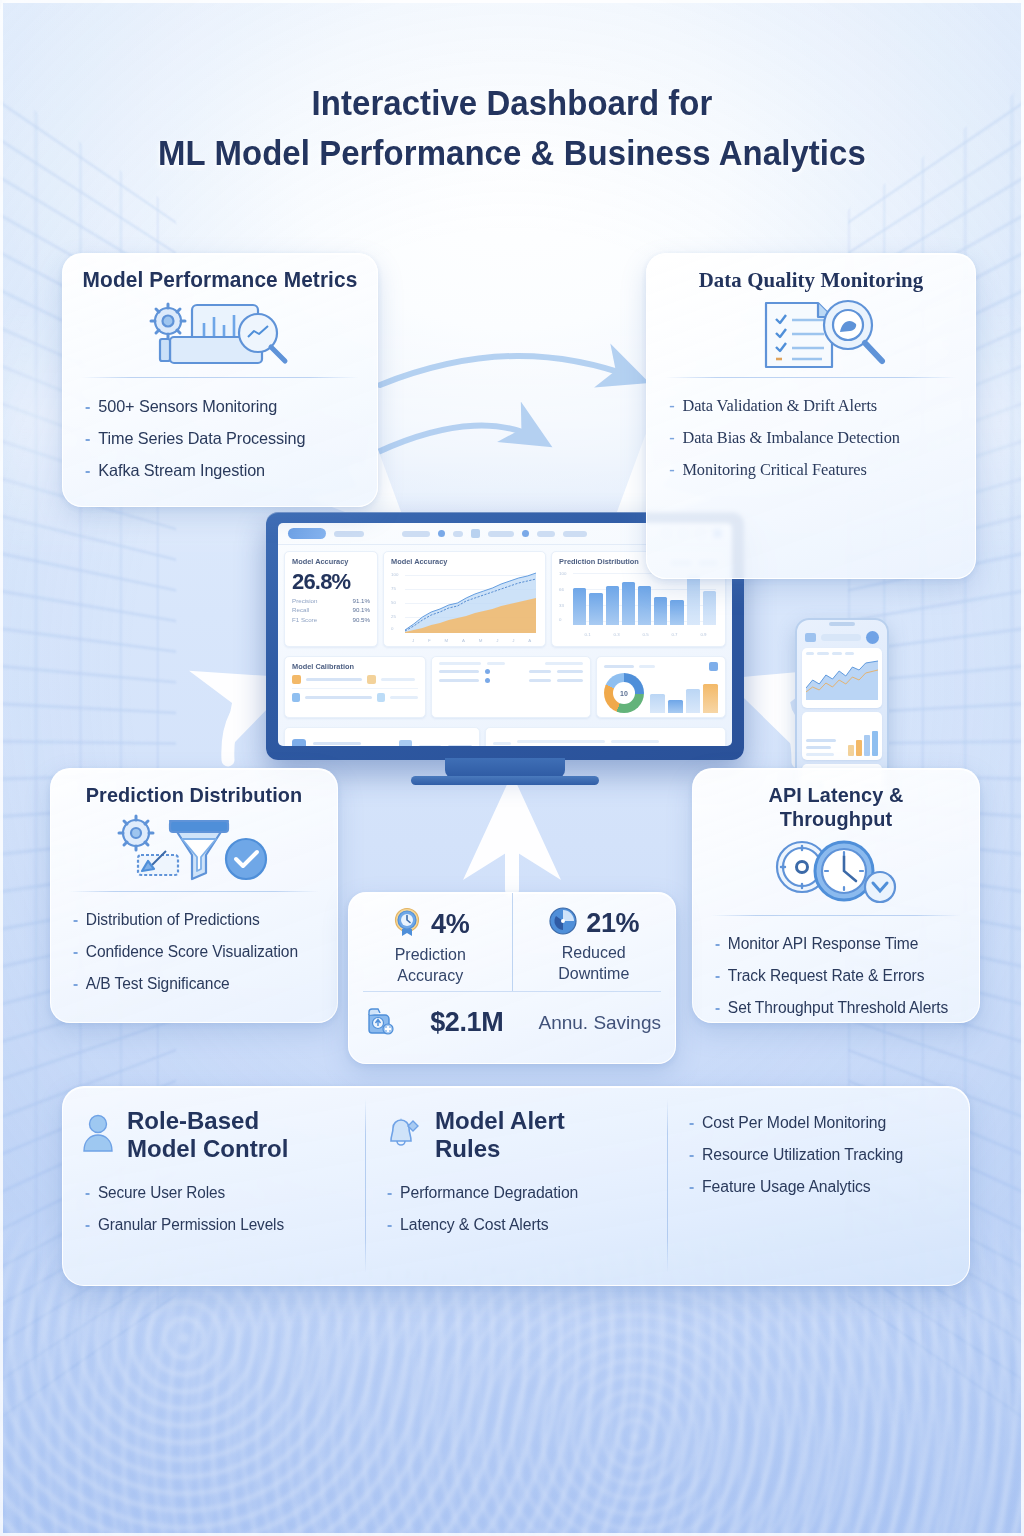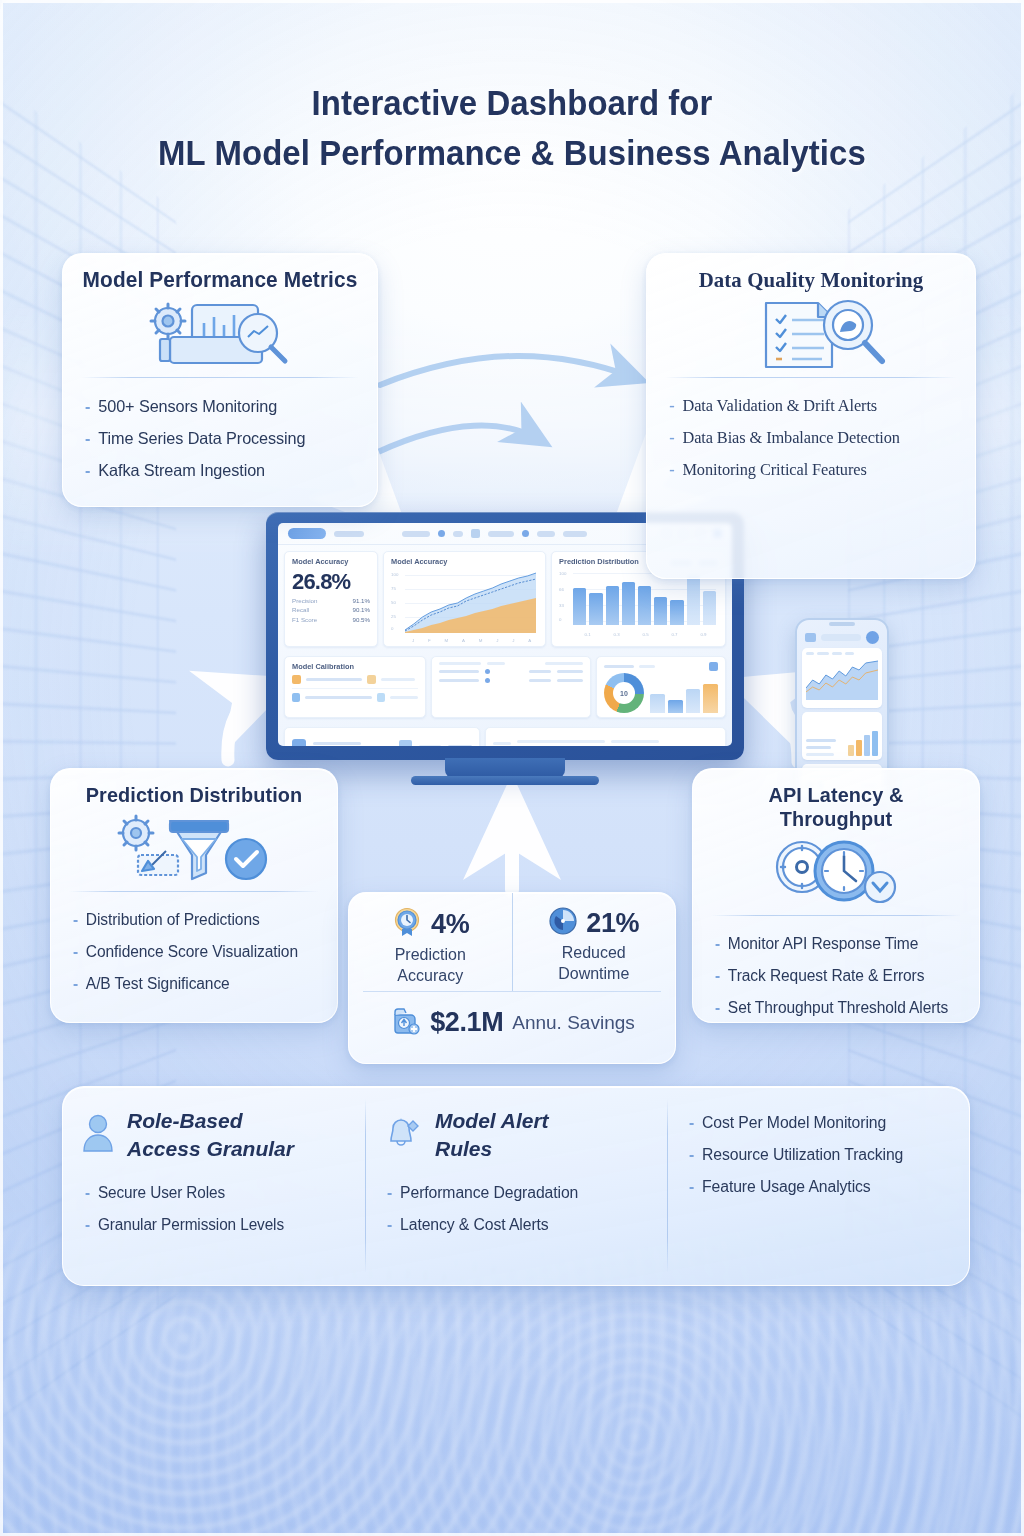--- a/index.html
+++ b/index.html
@@ -175,21 +175,21 @@
   .stat-col {
     flex: 1;
     display: flex; flex-direction: column; align-items: center;
     padding-top: 13px;
   }
   .stat-col + .stat-col { border-left: 1px solid rgba(171,199,238,.75); }
   .stat-head { display: flex; align-items: center; gap: 8px; }
   .stat-value { color: #24345c; font-size: 27px; font-weight: 700; letter-spacing: -.3px; }
   .stat-label { color: #33456a; font-size: 16px; line-height: 21px; text-align: center; margin-top: 2px; }
   .stats-bottom {
-    display: flex; align-items: center; justify-content: center; gap: 9px;
+    display: flex; align-items: center; justify-content: space-between; gap: 9px;
     height: 62px;
     border-top: 1px solid rgba(171,199,238,.55);
     margin: 0 14px;
   }
   .savings-value { color: #23345c; font-size: 27px; font-weight: 700; letter-spacing: -.4px; }
   .savings-label { color: #41527a; font-size: 19px; }
 
   
   #card-bottom {
     left: 62px; top: 1086px; width: 908px; height: 200px;
@@ -197,21 +197,21 @@
     background: linear-gradient(170deg, rgba(248,251,255,.93) 0%, rgba(233,242,254,.90) 55%, rgba(214,230,252,.88) 100%);
     display: flex;
   }
   .bottom-col { flex: 1; padding: 20px 14px 10px 18px; position: relative; }
   .bottom-col + .bottom-col::before {
     content: "";
     position: absolute; left: 0; top: 12px; bottom: 12px; width: 1px;
     background: linear-gradient(180deg, rgba(166,195,237,0), rgba(166,195,237,.8) 20%, rgba(166,195,237,.8) 80%, rgba(166,195,237,0));
   }
   .bottom-head { display: flex; align-items: center; gap: 12px; margin-bottom: 14px; }
-  .bottom-head-title { color: #23345d; font-size: 21px; font-weight: 600; line-height: 28px; font-style: italic; }
+  .bottom-head-title { color: #23345d; font-size: 24px; font-weight: 600; line-height: 28px; }
   .bottom-col .bullets { padding: 0 0 0 2px; }
   .bottom-col .bullets li { font-size: 16px; line-height: 31px; }
   #bottom-col-rbac .bullets li { font-size: 15.6px; }
 
   
   #monitor {
     position: absolute;
     left: 266px; top: 512px; width: 478px; height: 248px;
     z-index: 5;
   }
@@ -828,21 +828,21 @@
   <div class="bottom-col" id="bottom-col-rbac">
     <div class="bottom-head">
       <span>
         <svg width="34" height="40" viewBox="0 0 34 40">
           <circle cx="17" cy="11" r="8.5" fill="#9ec8f1" stroke="#6fa2e6" stroke-width="1.4"></circle>
           <path d="M3,38 C3,27 10,22 17,22 C24,22 31,27 31,38 Z" fill="#9ec8f1" stroke="#6fa2e6" stroke-width="1.4"></path>
         </svg>
       </span>
       <span>
         <span class="bottom-head-title" style="display:block">Role-Based</span>
-        <span class="bottom-head-title" style="display:block">Access Granular</span>
+        <span class="bottom-head-title" style="display:block">Model Control</span>
       </span>
     </div>
     <ul class="bullets">
       <li>
           <span class="dash">-</span>
           <span>Secure User Roles</span>
         </li>
       <li>
           <span class="dash">-</span>
           <span>Granular Permission Levels</span>

